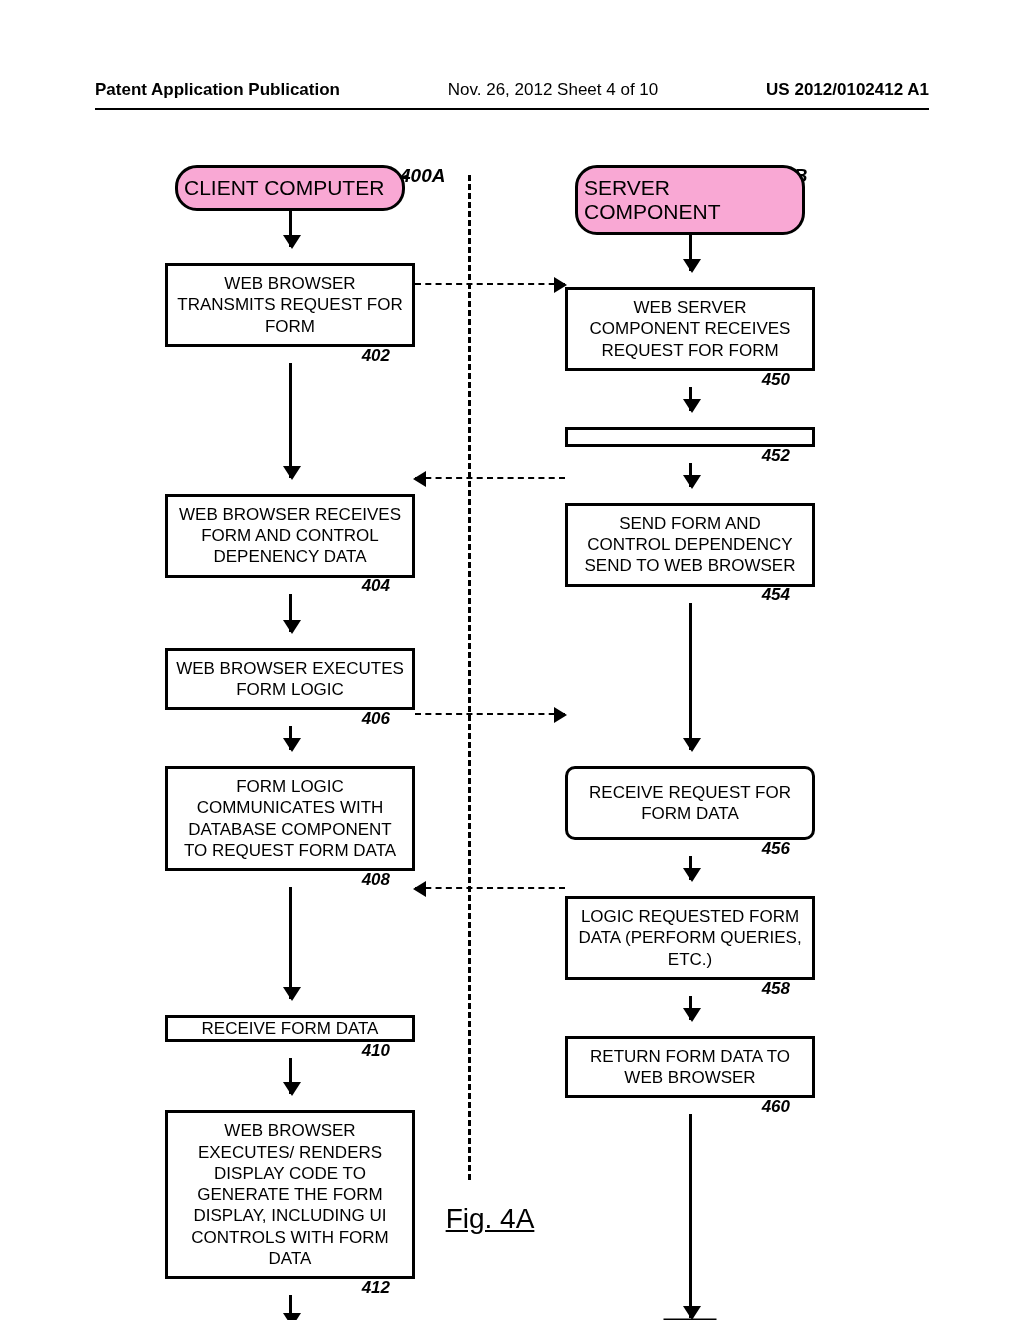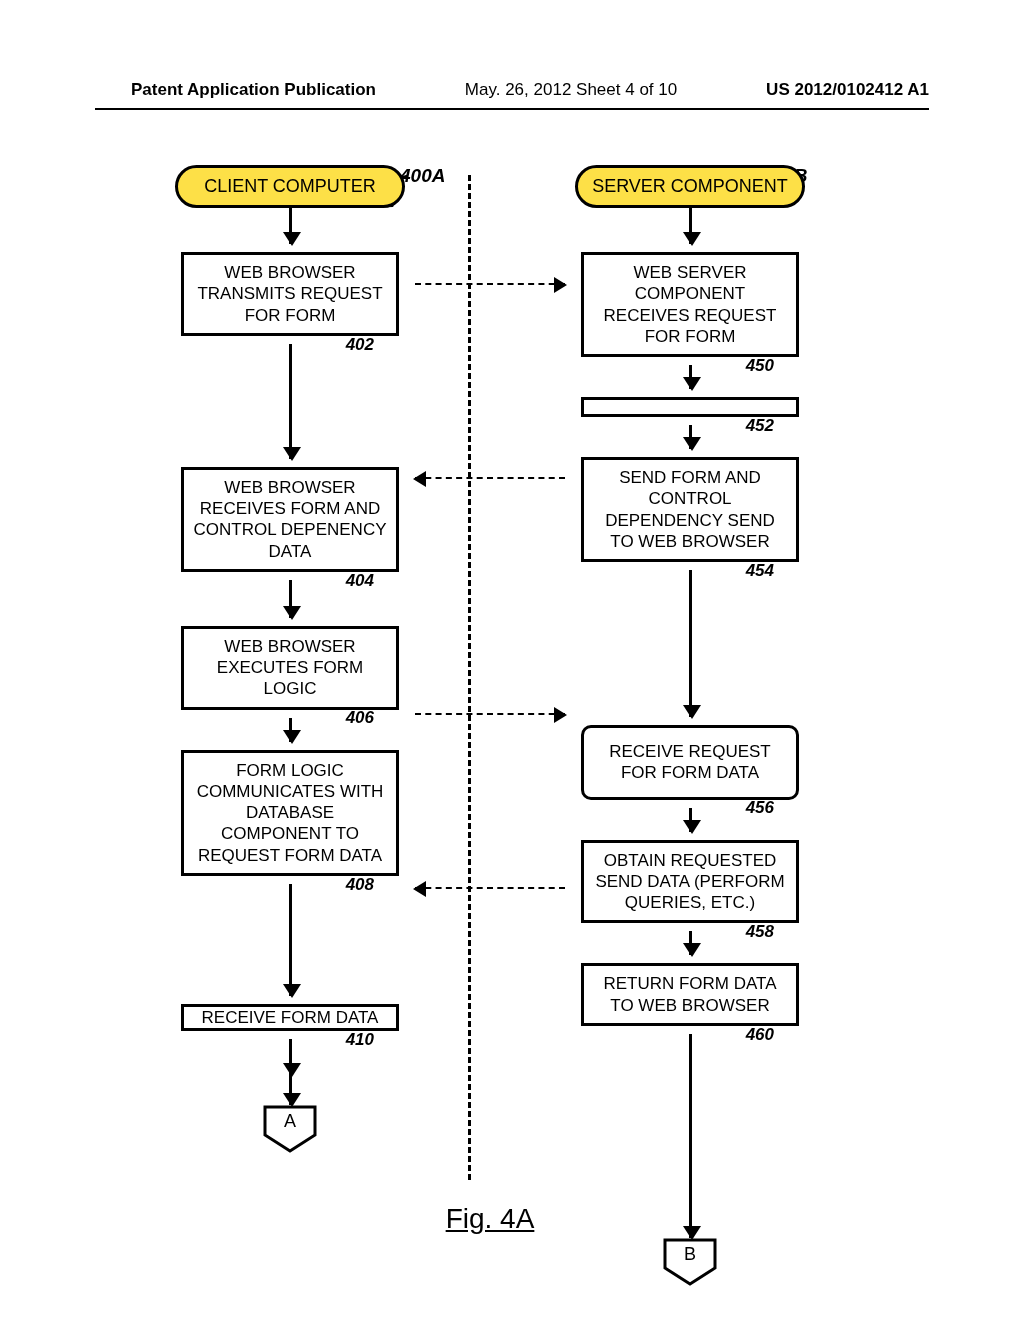--- a/index.html
+++ b/index.html
@@ -13,21 +13,20 @@
   }
   .header {
     position: absolute;
     top: 80px;
     left: 0;
     right: 0;
     padding: 0 95px;
     font-size: 17px;
     display: flex;
     justify-content: space-between;
-    margin-left: 36px;
   }
   .header .left { font-weight: bold; }
   .header .mid { }
   .header .right { font-weight: bold; }
   .hr {
     position: absolute;
     top: 108px;
     left: 95px;
     right: 95px;
     border-top: 2px solid #000;
@@ -58,29 +57,29 @@
     border-left: 3px dashed #000;
   }
 
   
   .terminator {
     box-sizing: border-box;
     width: 230px;
     margin: 0 auto;
     border: 3px solid #000;
     border-radius: 22px;
-    text-align: center;
-    font-size: 18px;
+    text-align: left;
+    font-size: 21px;
     padding: 8px 6px;
-    background: #fde047;
+    background: #f9a8d4;
   }
   .process {
     box-sizing: border-box;
-    width: 218px;
-    margin: 8px auto;
+    width: 250px;
+    margin: 16px auto;
     border: 3px solid #000;
     text-align: center;
     font-size: 17px;
     line-height: 1.25;
     padding: 7px 8px;
     background: #fff;
     position: relative;
   }
   .reflabel {
     position: absolute;
@@ -176,21 +175,21 @@
     width: 40px;
     height: 40px;
   }
   .curve-pointer svg { width: 40px; height: 40px; }
 </style>
 </head>
 <body>
 
 <div class="header">
   <span class="left">Patent Application Publication</span>
-  <span class="mid">May. 26, 2012   Sheet 4 of 10</span>
+  <span class="mid">Nov. 26, 2012   Sheet 4 of 10</span>
   <span class="right">US 2012/0102412 A1</span>
 </div>
 <div class="hr"></div>
 
 <div class="chart">
 
   <div class="divider"></div>
 
   <div class="lane-label" style="left:260px; top:0px;">400A</div>
   <div class="lane-label" style="left:622px; top:0px;">400B</div>
@@ -235,20 +234,24 @@
       <span class="reflabel">408</span>
     </div>
     <div class="arrow-v" style="height:112px;"></div>
 
     <div class="process" style="padding:0 8px;">
       <span>RECEIVE FORM DATA</span>
       <span class="reflabel">410</span>
     </div>
     <div class="arrow-v" style="height:36px;"></div>
 
+    <div class="process">
+      <span>WEB BROWSER EXECUTES/ RENDERS DISPLAY CODE TO GENERATE THE FORM DISPLAY, INCLUDING UI CONTROLS WITH FORM DATA</span>
+      <span class="reflabel">412</span>
+    </div>
     <div class="arrow-v" style="height:30px;"></div>
 
     <div class="offpage">
       <svg viewBox="0 0 54 48">
           <path d="M2 2 H52 V30 L27 46 L2 30 Z" fill="#fff" stroke="#000" stroke-width="3"></path>
         </svg>
       <span>A</span>
     </div>
   </div>
 
@@ -273,21 +276,21 @@
     </div>
     <div class="arrow-v" style="height:147px;"></div>
 
     <div class="process" style="padding:13px 8px;border-radius:10px;">
       <span>RECEIVE REQUEST FOR FORM DATA</span>
       <span class="reflabel">456</span>
     </div>
     <div class="arrow-v" style="height:24px;"></div>
 
     <div class="process">
-      <span>OBTAIN REQUESTED SEND DATA (PERFORM QUERIES, ETC.)</span>
+      <span>LOGIC REQUESTED FORM DATA (PERFORM QUERIES, ETC.)</span>
       <span class="reflabel">458</span>
     </div>
     <div class="arrow-v" style="height:24px;"></div>
 
     <div class="process">
       <span>RETURN FORM DATA TO WEB BROWSER</span>
       <span class="reflabel">460</span>
     </div>
     <div class="arrow-v" style="height:204px;"></div>
 

